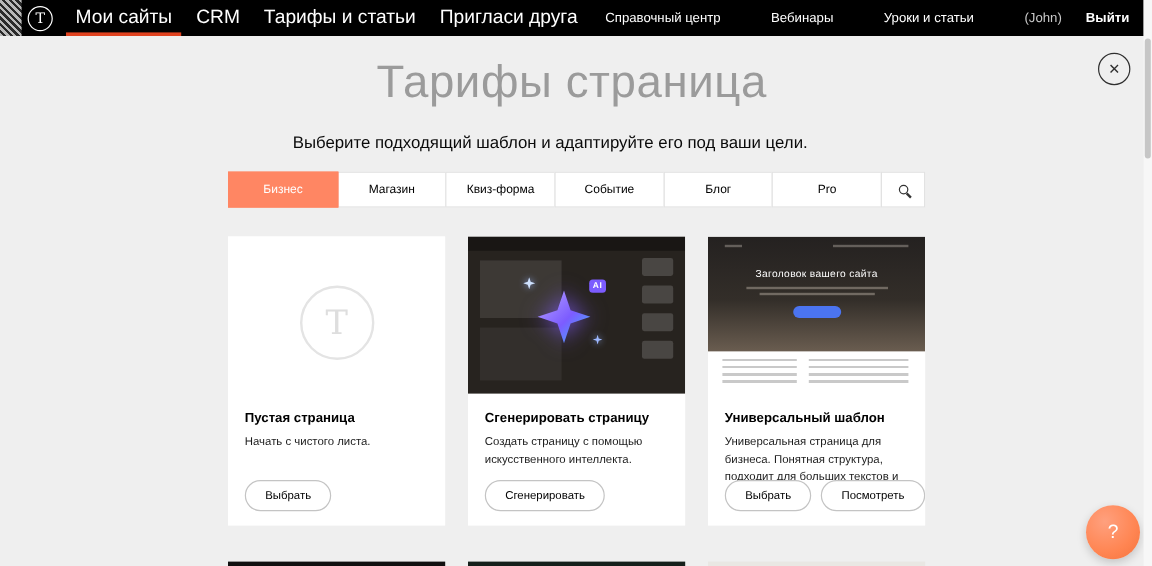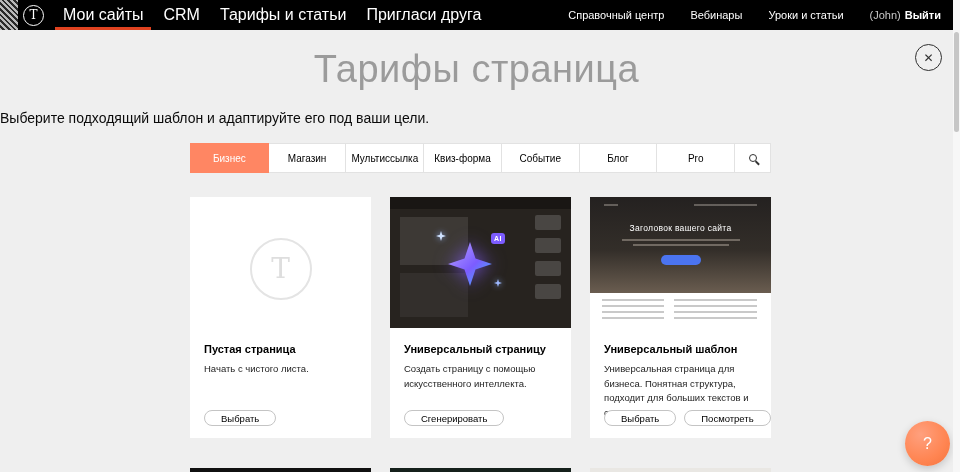--- a/index.html
+++ b/index.html
@@ -14,34 +14,34 @@
             background: repeating-linear-gradient(45deg,#b9b9b9 0 2px,#2a2a2a 2px 4px); }
   .logo { width:21px; height:21px; border:1.5px solid #fff; border-radius:50%; flex:none;
           margin:0 9px 0 5px; display:flex; align-items:center; justify-content:center;
           font-family:"DejaVu Serif", serif; font-size:12px; cursor:pointer; }
   .nav-left { display:flex; align-items:stretch; height:100%; }
   .nav-left a { display:flex; align-items:center; padding:0 10px; font-size:16px; color:#fff;
                 text-decoration:none; position:relative; cursor:pointer; white-space:nowrap; }
   .nav-left a.active::after { content:""; position:absolute; left:2px; right:2px; bottom:0;
                 height:3px; background:#e0421f; }
   .tb-spacer { flex:1; }
-  .nav-right { display:flex; align-items:center; gap:0; margin-right:10px; }
+  .nav-right { display:flex; align-items:center; gap:16px; margin-right:10px; }
   .nav-right a { font-size:11px; color:#fff; text-decoration:none; padding:0 13px; cursor:pointer; white-space:nowrap; }
   .nav-right .user { font-size:11px; color:#c9c9c9; padding-left:13px; white-space:nowrap; }
   .nav-right .logout { padding:0 2px 0 4px; font-weight:bold; }
 
   
   .close-btn { position:absolute; top:44px; right:18px; width:27px; height:27px; border-radius:50%;
                border:1.5px solid #2f2f2f; background:transparent; display:flex; align-items:center;
                justify-content:center; font-size:12px; color:#2f2f2f; cursor:pointer; }
 
   
   .page-title { position:absolute; top:48px; left:0; width:953px; text-align:center;
                 font-size:38px; font-weight:300; color:#9b9b9b; letter-spacing:.5px; }
-  .page-subtitle { position:absolute; top:110px; left:0; width:893px; text-align:left;
+  .page-subtitle { position:absolute; top:110px; left:12px; width:893px; text-align:center;
                 font-size:14px; color:#0a0a0a; }
 
   
   .tabs { position:absolute; top:143px; left:190px; width:581px; height:30px; display:flex; }
   .tab { flex:1; background:#fff; border:1px solid #e2e2e2; margin-left:-1px; display:flex;
          align-items:center; justify-content:center; font-size:10px; color:#000; cursor:pointer; }
   .tab:first-child { margin-left:0; }
   .tab.active { background:#ff8663; border-color:#ff8663; color:#fff; z-index:1; }
   .tab.tab-search { flex:none; width:37px; }
   .search-glyph { width:8px; height:8px; border:1.5px solid #333; border-radius:50%; position:relative; }
@@ -54,21 +54,21 @@
   .row2 { top:468px; }
   .card { width:181px; height:241px; background:#fff; position:relative; overflow:hidden; }
   .preview { width:181px; height:131px; position:relative; overflow:hidden; cursor:pointer; }
   .preview-blank { background:#fff; display:flex; align-items:center; justify-content:center; }
   .wm-circle { width:62px; height:62px; border:2px solid #e4e4e4; border-radius:50%; margin-top:12px;
                display:flex; align-items:center; justify-content:center;
                font-family:"DejaVu Serif", serif; font-size:28px; color:#dedede; }
   .card-title { margin:15px 14px 7px; font-size:11px; font-weight:bold; color:#000; }
   .card-desc { margin:0 14px; font-size:9.5px; line-height:1.55; color:#1c1c1c; }
   .card-actions { position:absolute; left:14px; bottom:12px; display:flex; gap:8px; }
-  .card-actions button { height:16px; padding:0 16px; border:1px solid #c4c4c4; border-radius:15px;
+  .card-actions button { height:26px; padding:0 16px; border:1px solid #c4c4c4; border-radius:15px;
                background:#fff; font-family:inherit; font-size:9.5px; color:#000; cursor:pointer; }
 
   
   .preview-ai { background:#27231f; }
   .ai-headerbar { position:absolute; top:0; left:0; right:0; height:12px; background:rgba(0,0,0,.35); }
   .ai-img1 { position:absolute; top:20px; left:10px; width:68px; height:48px; background:rgba(255,255,255,.10); }
   .ai-img2 { position:absolute; top:76px; left:10px; width:68px; height:44px; background:rgba(255,255,255,.06); }
   .ai-panel-item { position:absolute; right:10px; width:26px; height:15px; background:rgba(255,255,255,.16); border-radius:2px; }
   .ai-star { position:absolute; left:57px; top:44px; filter:drop-shadow(0 0 9px rgba(130,92,255,.85)); }
   .ai-spark { position:absolute; filter:drop-shadow(0 0 3px rgba(150,180,255,.9)); }
@@ -137,21 +137,20 @@
   <button class="close-btn">
     <span>✕</span>
   </button>
 
   <h1 class="page-title">Тарифы страница</h1>
   <p class="page-subtitle">Выберите подходящий шаблон и адаптируйте его под ваши цели.</p>
 
   <div class="tabs">
     <div class="tab active">Бизнес</div>
     <div class="tab">Магазин</div>
-    <div class="tab">Мультиссылка</div>
     <div class="tab">Квиз-форма</div>
     <div class="tab">Событие</div>
     <div class="tab">Блог</div>
     <div class="tab">Pro</div>
     <div class="tab tab-search">
       <span class="search-glyph"></span>
     </div>
   </div>
 
   <div class="cards row1">
@@ -189,21 +188,21 @@
           <path d="M23 1 L28.5 17.5 L45 23 L28.5 28.5 L23 45 L17.5 28.5 L1 23 L17.5 17.5 Z" fill="url(#starg)"></path>
         </svg>
         <svg class="ai-spark" style="left:46px; top:34px;" width="10" height="10" viewBox="0 0 10 10">
           <path d="M5 0 L6.2 3.8 L10 5 L6.2 6.2 L5 10 L3.8 6.2 L0 5 L3.8 3.8 Z" fill="#cfe2ff"></path>
         </svg>
         <svg class="ai-spark" style="left:104px; top:82px;" width="8" height="8" viewBox="0 0 10 10">
           <path d="M5 0 L6.2 3.8 L10 5 L6.2 6.2 L5 10 L3.8 6.2 L0 5 L3.8 3.8 Z" fill="#9db8ff"></path>
         </svg>
         <span class="ai-badge">AI</span>
       </div>
-      <div class="card-title">Универсальный страницу</div>
+      <div class="card-title">Сгенерировать страницу</div>
       <div class="card-desc">Создать страницу с помощью искусственного интеллекта.</div>
       <div class="card-actions">
         <button>Сгенерировать</button>
       </div>
     </div>
 
     <div class="card">
       <div class="preview preview-universal">
         <div class="u-hero">
           <div class="u-topnav"></div>

